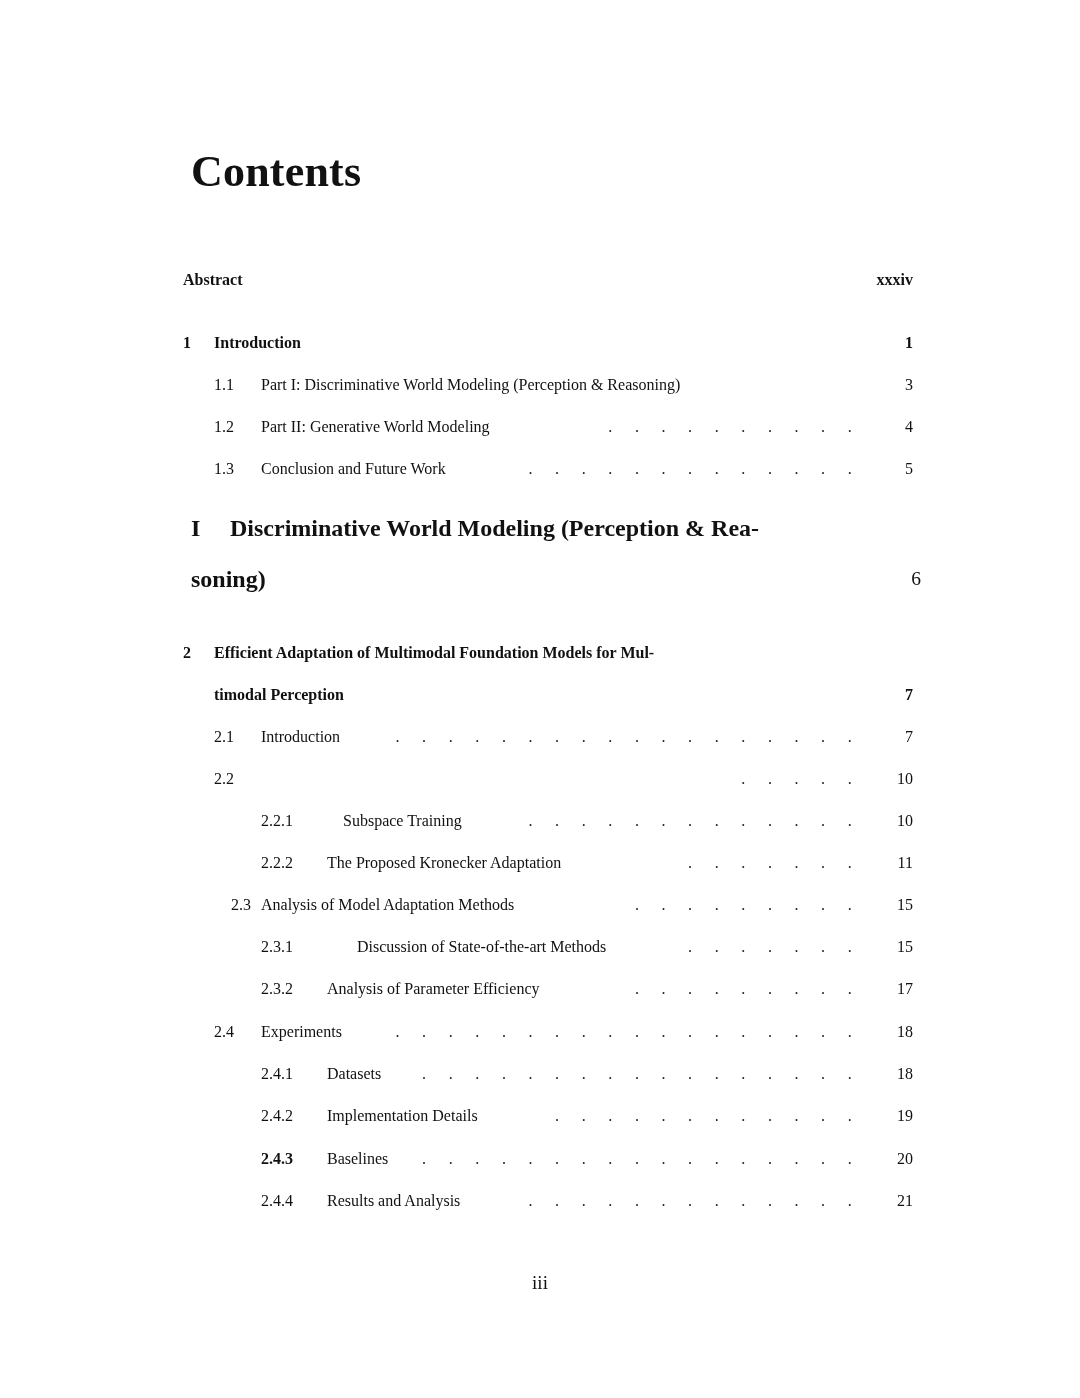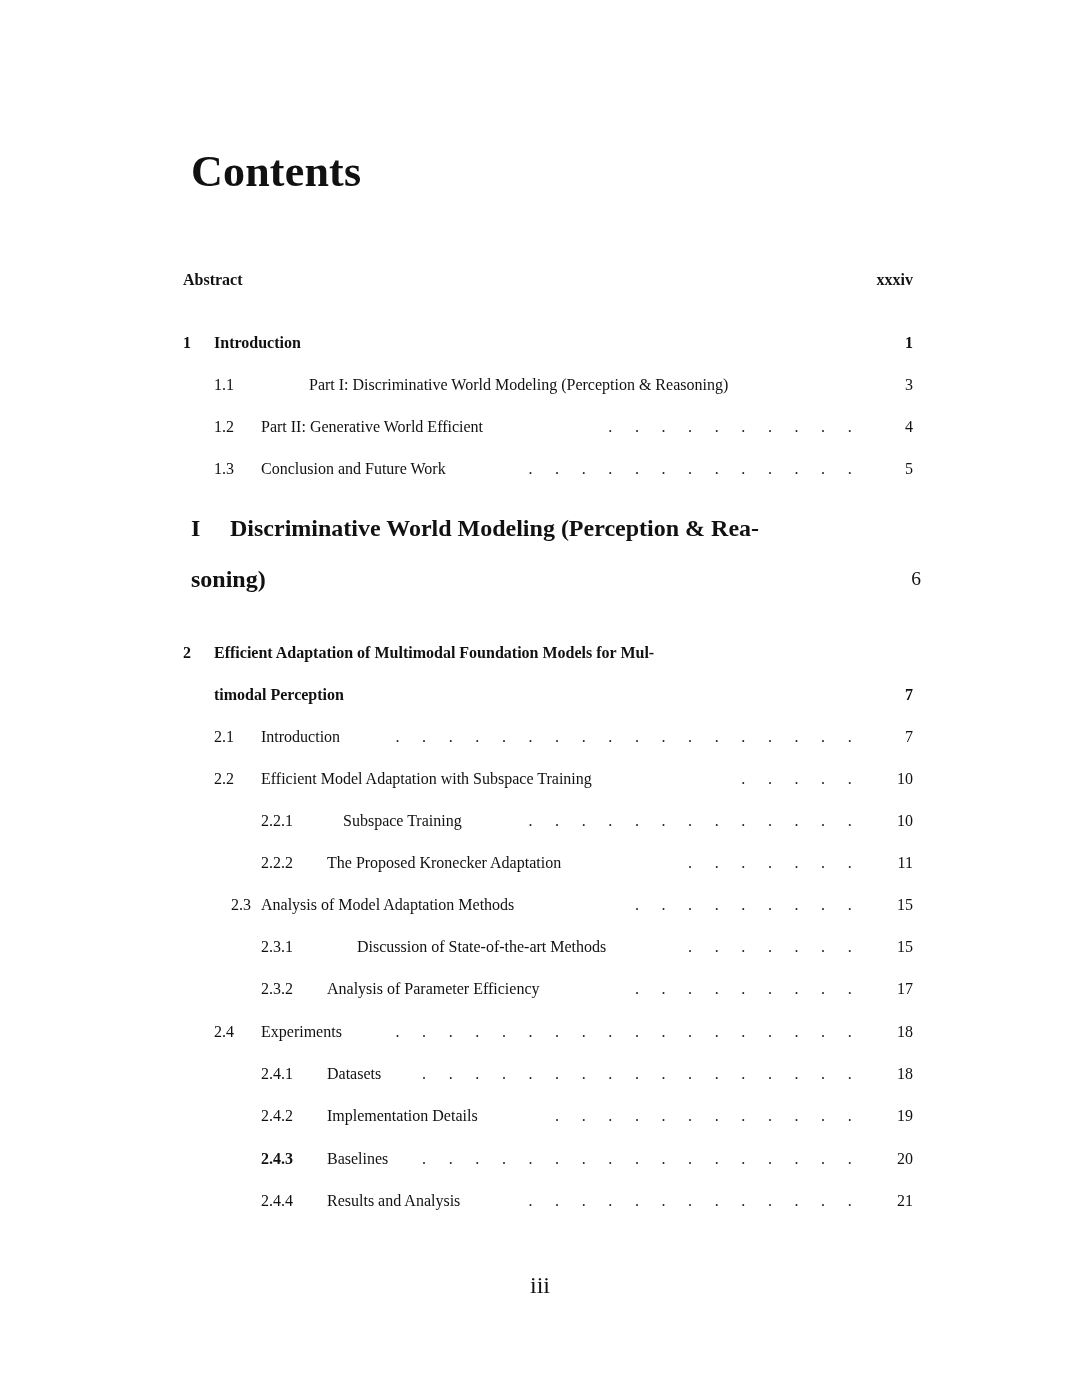--- a/index.html
+++ b/index.html
@@ -14,45 +14,45 @@
   .row { position: absolute; left: 183px; width: 730px; height: 30px; font-size: 16px; line-height: 30px; }
   .bold { font-weight: bold; }
   .num { position: absolute; }
   .txt { position: absolute; white-space: nowrap; }
   .dots {
     position: absolute; right: 52px; overflow: hidden; white-space: nowrap;
     letter-spacing: 9.3px; text-align: right; direction: rtl; color: #222;
   }
   .page { position: absolute; right: 0; }
   .part { position: absolute; left: 191px; width: 730px; font-size: 24px; font-weight: bold; line-height: 30px; }
-  .footer { position: absolute; top: 1272px; left: 0; width: 1080px; text-align: center; font-size: 24px; }
+  .footer { position: absolute; top: 1272px; left: 0; width: 1080px; text-align: center; font-size: 19px; }
 </style>
 </head>
 <body>
 
 <h1 class="title">Contents</h1>
 
 <div class="row bold" style="top:265px;">
   <span class="txt" style="left:0;">Abstract</span>
   <span class="page">xxxiv</span>
 </div>
 
 <div class="row bold" style="top:328px;">
   <span class="num" style="left:0;">1</span>
   <span class="txt" style="left:31px;">Introduction</span>
   <span class="page">1</span>
 </div>
 <div class="row" style="top:370px;">
   <span class="num" style="left:31px;">1.1</span>
-  <span class="txt" style="left:78px;margin-left:48px;">Part I: Discriminative World Modeling (Perception &amp; Reasoning)</span>
+  <span class="txt" style="left:78px;">Part I: Discriminative World Modeling (Perception &amp; Reasoning)</span>
   <span class="page">3</span>
 </div>
 <div class="row" style="top:412px;">
   <span class="num" style="left:31px;">1.2</span>
-  <span class="txt" style="left:78px;">Part II: Generative World Efficient</span>
+  <span class="txt" style="left:78px;">Part II: Generative World Modeling</span>
   <span class="dots" style="left:408px;">. . . . . . . . . . . . . . . . . . . . . . . . . . . . . . . . . . . . . . .</span>
   <span class="page">4</span>
 </div>
 <div class="row" style="top:454px;">
   <span class="num" style="left:31px;">1.3</span>
   <span class="txt" style="left:78px;">Conclusion and Future Work</span>
   <span class="dots" style="left:344px;">. . . . . . . . . . . . . . . . . . . . . . . . . . . . . . . . . . . . . . .</span>
   <span class="page">5</span>
 </div>
 
@@ -75,21 +75,20 @@
 </div>
 
 <div class="row" style="top:722px;">
   <span class="num" style="left:31px;">2.1</span>
   <span class="txt" style="left:78px;">Introduction</span>
   <span class="dots" style="left:196px;">. . . . . . . . . . . . . . . . . . . . . . . . . . . . . . . . . . . . . . .</span>
   <span class="page">7</span>
 </div>
 <div class="row" style="top:764px;">
   <span class="num" style="left:31px;">2.2</span>
-  <span class="txt" style="left:78px;">Efficient Model Adaptation with Subspace Training</span>
   <span class="dots" style="left:550px;">. . . . . . . . . . . . . . . . . . . . . . . . . . . . . . . . . . . . . . .</span>
   <span class="page">10</span>
 </div>
 <div class="row" style="top:806px;">
   <span class="num" style="left:78px;">2.2.1</span>
   <span class="txt" style="left:144px;margin-left:16px;">Subspace Training</span>
   <span class="dots" style="left:322px;">. . . . . . . . . . . . . . . . . . . . . . . . . . . . . . . . . . . . . . .</span>
   <span class="page">10</span>
 </div>
 <div class="row" style="top:848px;">

